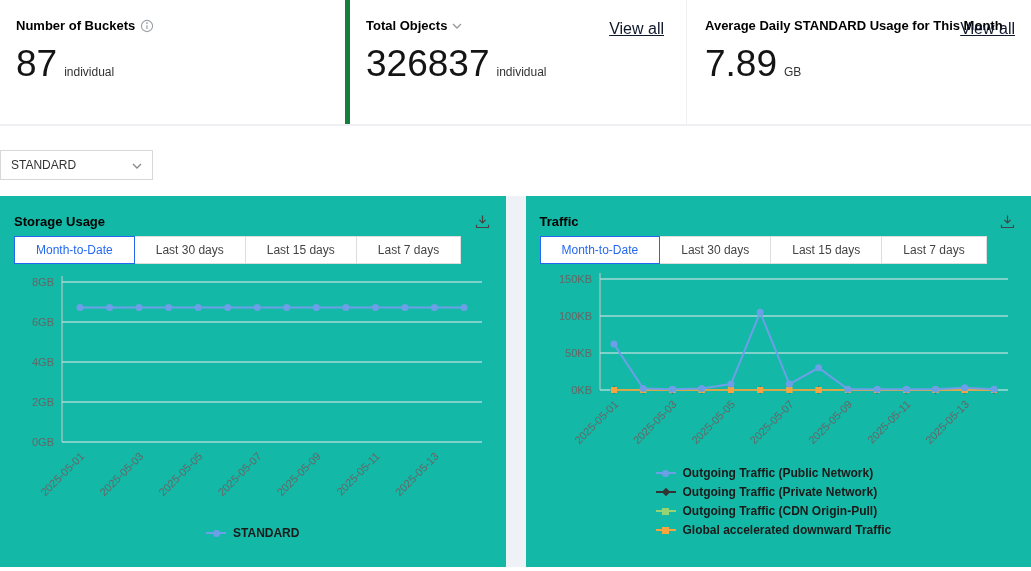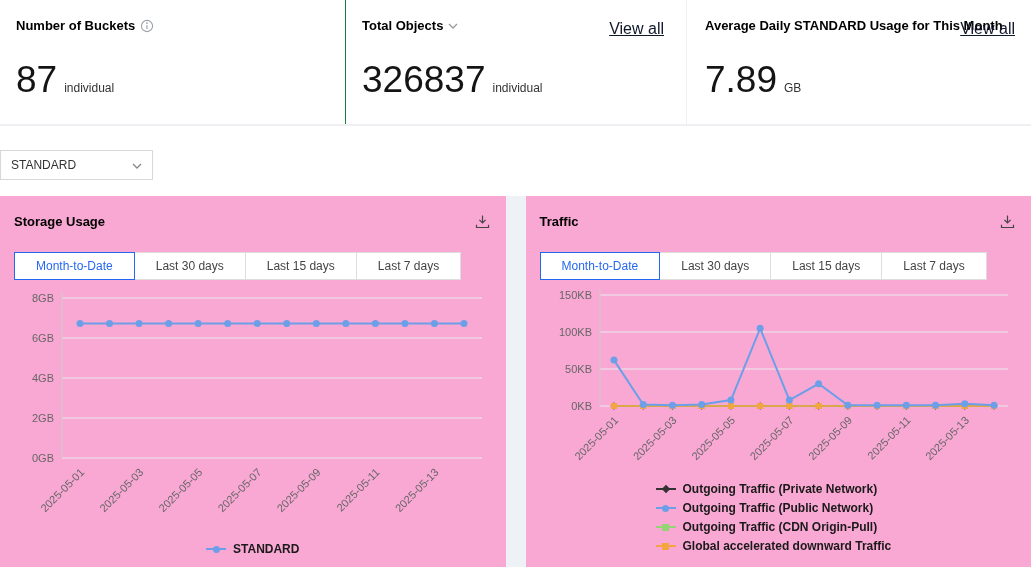--- a/index.html
+++ b/index.html
@@ -6,46 +6,46 @@
   html,body { margin:0; padding:0; }
   body {
     width:1031px; height:571px; overflow:hidden;
     font-family:"Liberation Sans", sans-serif;
     background:#ffffff; color:#222;
   }
   
   .stats-band { display:flex; height:124px; background:#fff; }
   .stat-card { position:relative; padding:18px 16px 0 16px; }
   .stat-card.c1 { width:345px; }
-  .stat-card.c2 { width:341px; border-left:1px solid #15803d; }
+  .stat-card.c2 { width:341px; border-left:5px solid #15803d; }
   .stat-card.c3 { width:345px; border-left:1px solid #f0f0f0; padding-left:18px; }
   .stat-title-row { display:flex; align-items:center; gap:5px; white-space:nowrap; }
   .stat-title { font-size:13px; font-weight:bold; color:#000; }
-  .stat-value-row { display:flex; align-items:baseline; gap:7px; margin-top:28px; }
+  .stat-value-row { display:flex; align-items:baseline; gap:7px; margin-top:12px; }
   .stat-value { font-size:37px; color:#141414; line-height:1; }
   .stat-unit { font-size:12px; color:#333; }
   .view-all { position:absolute; top:20px; font-size:16px; color:#0f172a; cursor:pointer;text-decoration:underline; }
   .c2 .view-all { right:22px; }
   .c3 .view-all { right:16px; }
   .info-icon, .title-chevron { display:inline-flex; align-items:center; cursor:pointer; }
   .band-divider { height:2px; background:#eef0f3; }
   
   .filter-row { padding:24px 0 16px 0; background:#fff; }
   .select {
     width:153px; height:30px; border:1px solid #d8d8d8; background:#fff;
     display:flex; align-items:center; justify-content:space-between;
     padding:0 10px; font-size:12px; color:#333; cursor:pointer;
   }
   
   .charts-row { display:flex; gap:20px; background:#eef1f5; height:371px; }
-  .chart-card { flex:1 1 0; background:#f9a8d4; padding:14px; overflow:hidden; }
+  .chart-card { flex:1 1 0; background:#14b8a6; padding:14px; overflow:hidden; }
   .card-head { display:flex; align-items:center; justify-content:space-between; height:22px; }
   .card-title { font-size:13px; font-weight:bold; color:#000; }
   .download-btn { display:inline-flex; cursor:pointer; padding:2px; }
-  .tabs { display:flex; margin-top:20px;align-items:flex-end; }
+  .tabs { display:flex; margin-top:4px;align-items:flex-end; }
   .tab {
     height:28px; line-height:26px; border:1px solid #ddd; background:#fff;
     padding:0 21px; font-size:12px; color:#444; margin-left:-1px;
     text-align:center; cursor:pointer; white-space:nowrap;
   }
   .tab:first-child { margin-left:0; }
   .tab.active { color:#2468f2; border-color:#2468f2; position:relative; z-index:2; }
   svg.chart { display:block; margin-top:6px; }
   
   .legend-center { display:flex; justify-content:center; margin-top:0; }
@@ -278,34 +278,34 @@
           <circle cx="307.8461538461538" cy="119.26" r="3.5" fill="#6c9fe8"></circle>
           <circle cx="337.0769230769231" cy="119.26" r="3.5" fill="#6c9fe8"></circle>
           <circle cx="366.3076923076923" cy="119.26" r="3.5" fill="#6c9fe8"></circle>
           <circle cx="395.53846153846155" cy="119.26" r="3.5" fill="#6c9fe8"></circle>
           <circle cx="424.7692307692308" cy="117.78" r="3.5" fill="#6c9fe8"></circle>
           <circle cx="454" cy="119.26" r="3.5" fill="#6c9fe8"></circle>
         </svg>
       <div class="legend-list">
         <span class="legend-item">
           <span class="legend-marker">
+              <span class="lm-line" style="background: rgb(108, 159, 232);"></span>
+              <span class="lm-shape circle" style="background: rgb(108, 159, 232);"></span>
+            </span>
+          <span>Outgoing Traffic (Public Network)</span>
+        </span>
+        <span class="legend-item">
+          <span class="legend-marker">
               <span class="lm-line" style="background: rgb(51, 51, 51);"></span>
               <span class="lm-shape diamond" style="background: rgb(51, 51, 51);"></span>
             </span>
           <span>Outgoing Traffic (Private Network)</span>
         </span>
         <span class="legend-item">
           <span class="legend-marker">
-              <span class="lm-line" style="background: rgb(108, 159, 232);"></span>
-              <span class="lm-shape circle" style="background: rgb(108, 159, 232);"></span>
-            </span>
-          <span>Outgoing Traffic (Public Network)</span>
-        </span>
-        <span class="legend-item">
-          <span class="legend-marker">
               <span class="lm-line" style="background: rgb(149, 212, 117);"></span>
               <span class="lm-shape square" style="background: rgb(149, 212, 117);"></span>
             </span>
           <span>Outgoing Traffic (CDN Origin-Pull)</span>
         </span>
         <span class="legend-item">
           <span class="legend-marker">
               <span class="lm-line" style="background: rgb(245, 165, 63);"></span>
               <span class="lm-shape square" style="background: rgb(245, 165, 63);"></span>
             </span>

